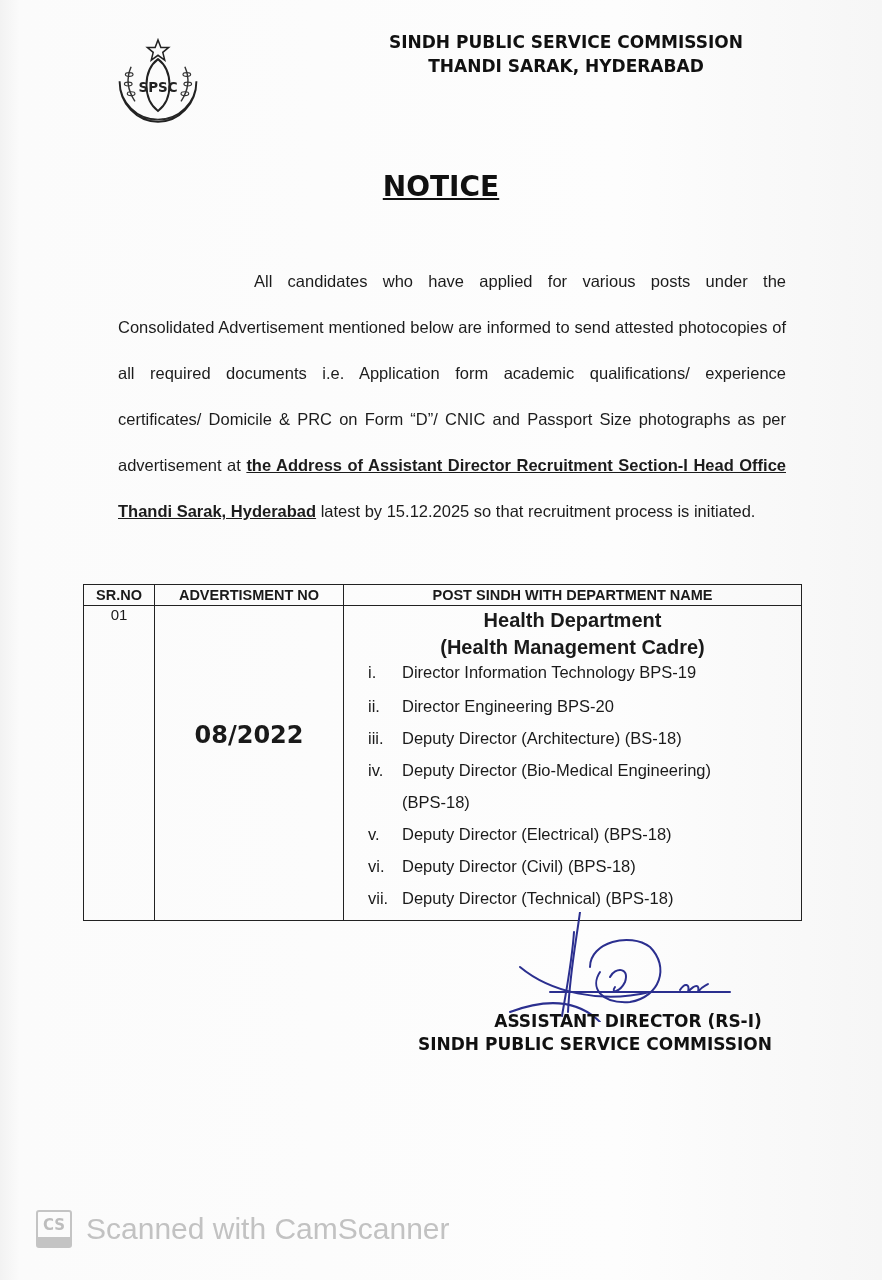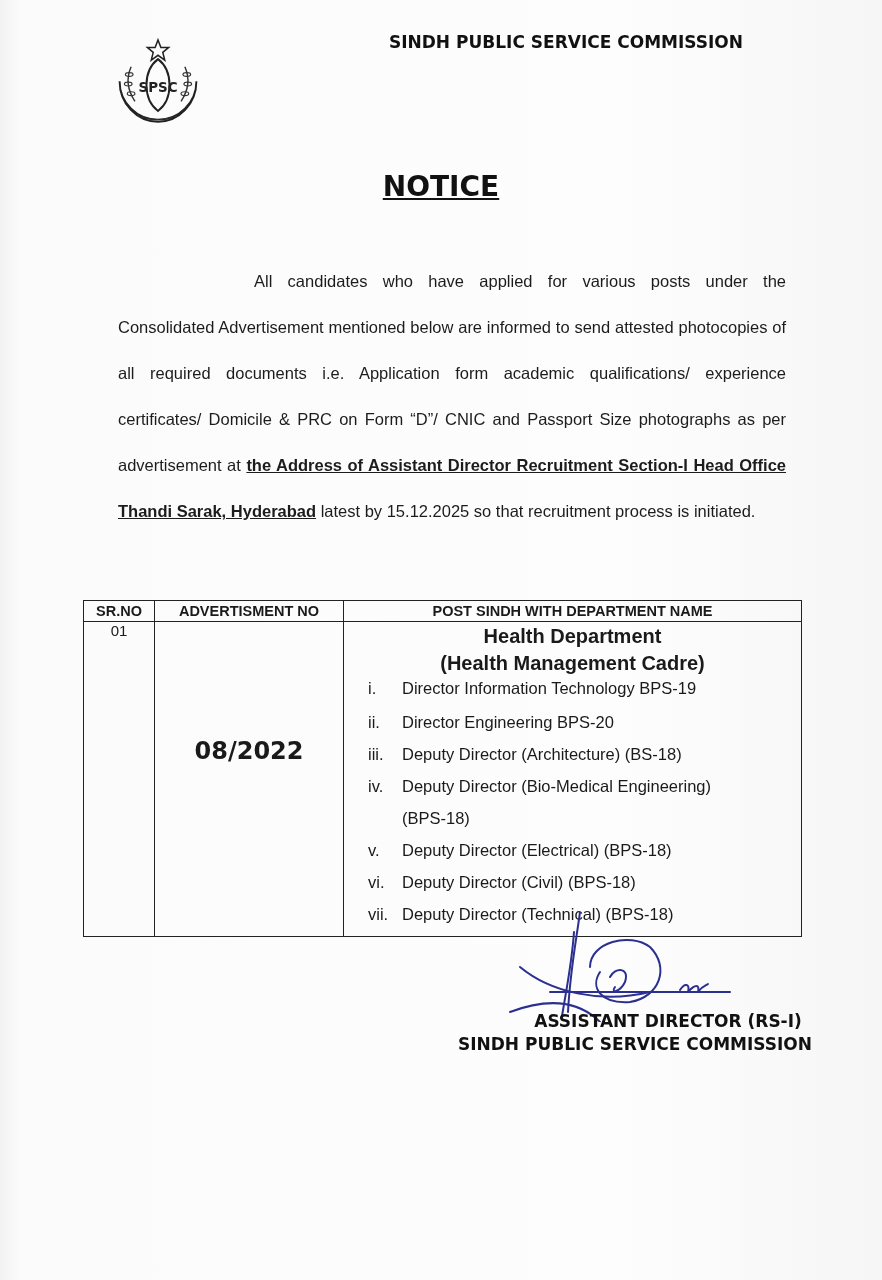--- a/index.html
+++ b/index.html
@@ -10,37 +10,37 @@
     color: #1a1a1a;
   }
   .page { position: absolute; inset: 0; background: linear-gradient(90deg, #f2f2f2 0px, #fbfbfb 20px, #fdfdfd 70%, #f6f6f6 100%); }
   .logo { position: absolute; left: 110px; top: 38px; width: 96px; height: 96px; }
   .ref { position: absolute; right: 106px; top: 30px; width: 420px; text-align: center; font-weight: bold; font-size: 17px; line-height: 24px; color: #111; }
   .ref .date-val { text-decoration: underline; }
   .notice { position: absolute; left: 0; width: 882px; top: 170px; text-align: center; font-weight: bold; font-size: 28px; text-decoration: underline; color: #111; }
   .para { position: absolute; left: 118px; width: 668px; top: 258px; font-size: 16.5px; line-height: 46px; text-align: justify; color: #1c1c1c; font-family: "Liberation Sans Narrow","Liberation Sans", sans-serif; }
   .para .indent { display: inline-block; width: 136px; }
   .para .addr { font-weight: bold; text-decoration: underline; }
-  table.posts { position: absolute; left: 83px; top: 600px; width: 719px; border-collapse: collapse; font-family: "Liberation Sans", sans-serif; }
+  table.posts { position: absolute; left: 83px; top: 584px; width: 719px; border-collapse: collapse; font-family: "Liberation Sans", sans-serif; }
   table.posts th, table.posts td { border: 1.6px solid #222; vertical-align: top; padding: 0; }
   table.posts th { font-size: 14.5px; font-weight: bold; height: 20px; line-height: 20px; text-align: center; }
   .c1 { width: 70px; } .c2 { width: 188px; }
   td.sr { text-align: center; font-size: 15px; padding-top: 2px; }
   td.adv { text-align: center; vertical-align: middle !important; font-weight: bold; font-size: 24px; font-family: "DejaVu Sans", sans-serif; }
   td.adv span { position: relative; top: -28px; }
   .dept { text-align: center; font-weight: bold; font-size: 20px; line-height: 25px; margin-top: 2px; }
   .items { list-style: none; margin: 0; padding: 0 0 6px 0; font-size: 16.5px; }
   .items li { display: flex; line-height: 32px; }
   .items li.first { line-height: 24px; margin-bottom: 6px; }
   .items .num { width: 58px; text-align: right; padding-right: 0; box-sizing: border-box; }
   .items .num span { display: inline-block; width: 34px; text-align: left; }
   .items .txt { padding-left: 0; }
   .items .cont { padding-left: 58px; }
   .sig { position: absolute; left: 490px; top: 912px; width: 260px; height: 110px; }
-  .sign-block { position: absolute; left: 430px; top: 1010px; width: 410px; text-align: center; font-weight: bold; font-size: 17px; line-height: 23px; color: #111; }
+  .sign-block { position: absolute; left: 390px; top: 1010px; width: 410px; text-align: center; font-weight: bold; font-size: 17px; line-height: 23px; color: #111; }
   .sign-block .l1 { padding-left: 66px; }
   .cs { position: absolute; left: 36px; top: 1210px; display: flex; align-items: center; }
   .cs-box { width: 36px; height: 38px; border: 2px solid #c4c4c4; border-radius: 3px; position: relative; box-sizing: border-box; }
   .cs-box .t { position: absolute; left: 0; right: 0; top: 4px; text-align: center; font-size: 15px; font-weight: bold; color: #bdbdbd; }
   .cs-box .b { position: absolute; left: 0; right: 0; bottom: 0; height: 9px; background: #c4c4c4; }
   .cs-text { margin-left: 14px; font-size: 30px; color: #c2c2c2; font-family: "Liberation Sans", sans-serif; }
 </style>
 </head>
 <body>
 
@@ -59,20 +59,21 @@
         <ellipse cx="22" cy="58" rx="4" ry="2"></ellipse>
       <ellipse cx="80" cy="38" rx="4" ry="2"></ellipse>
         <ellipse cx="81" cy="48" rx="4" ry="2"></ellipse>
         <ellipse cx="78" cy="58" rx="4" ry="2"></ellipse>
     </g>
     <path d="M28,80 Q50,90 72,80" fill="none" stroke="#333" stroke-width="1.2" stroke-dasharray="3,2"></path>
   </svg>
 
   <div class="ref">
     <div>SINDH PUBLIC SERVICE COMMISSION</div>
+    <div>THANDI SARAK, HYDERABAD</div>
   </div>
 
   <div class="notice">NOTICE</div>
 
   <div class="para"><span class="indent"></span><span>All candidates who have applied for various posts under the Consolidated Advertisement mentioned below are informed to send attested photocopies of all required documents i.e. Application form academic qualifications/ experience certificates/ Domicile &amp; PRC on Form “D”/ CNIC and Passport Size photographs as per advertisement at </span><span class="addr">the Address of Assistant Director Recruitment Section-I Head Office Thandi Sarak, Hyderabad</span><span> latest by 15.12.2025 so that recruitment process is initiated.</span></div>
 
   <table class="posts">
     <tbody>
         <tr>
       <th class="c1">SR.NO</th>
@@ -134,13 +135,20 @@
       <path d="M190,78 C195,70 200,72 198,80 C205,72 210,72 208,80 C212,74 215,74 218,72"></path>
       <path d="M20,100 C60,85 90,90 110,110"></path>
     </g>
   </svg>
 
   <div class="sign-block">
     <div class="l1">ASSISTANT DIRECTOR (RS-I)</div>
     <div>SINDH PUBLIC SERVICE COMMISSION</div>
   </div>
 
+  <div class="cs">
+    <div class="cs-box">
+      <div class="t">CS</div>
+      <div class="b"></div>
+    </div>
+    <div class="cs-text">Scanned with CamScanner</div>
+  </div>
 </div>
 
 </body></html>

